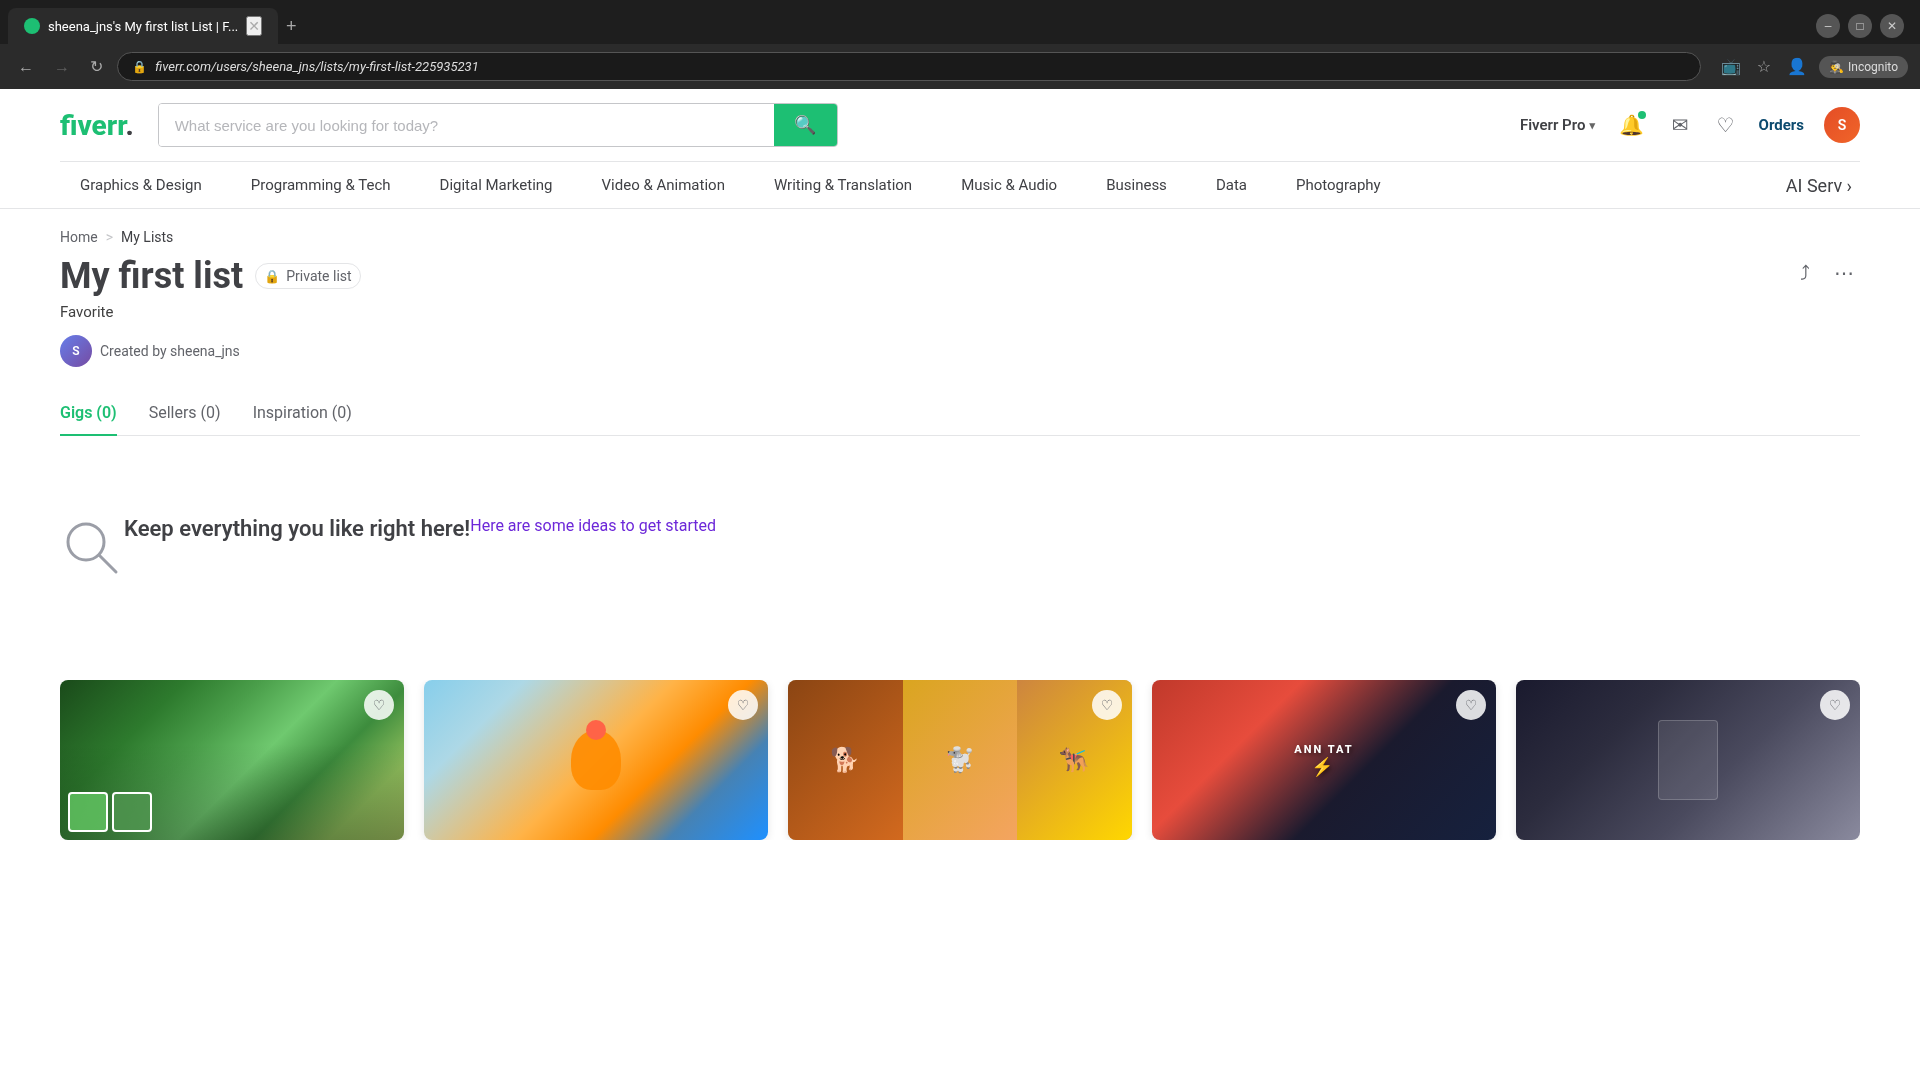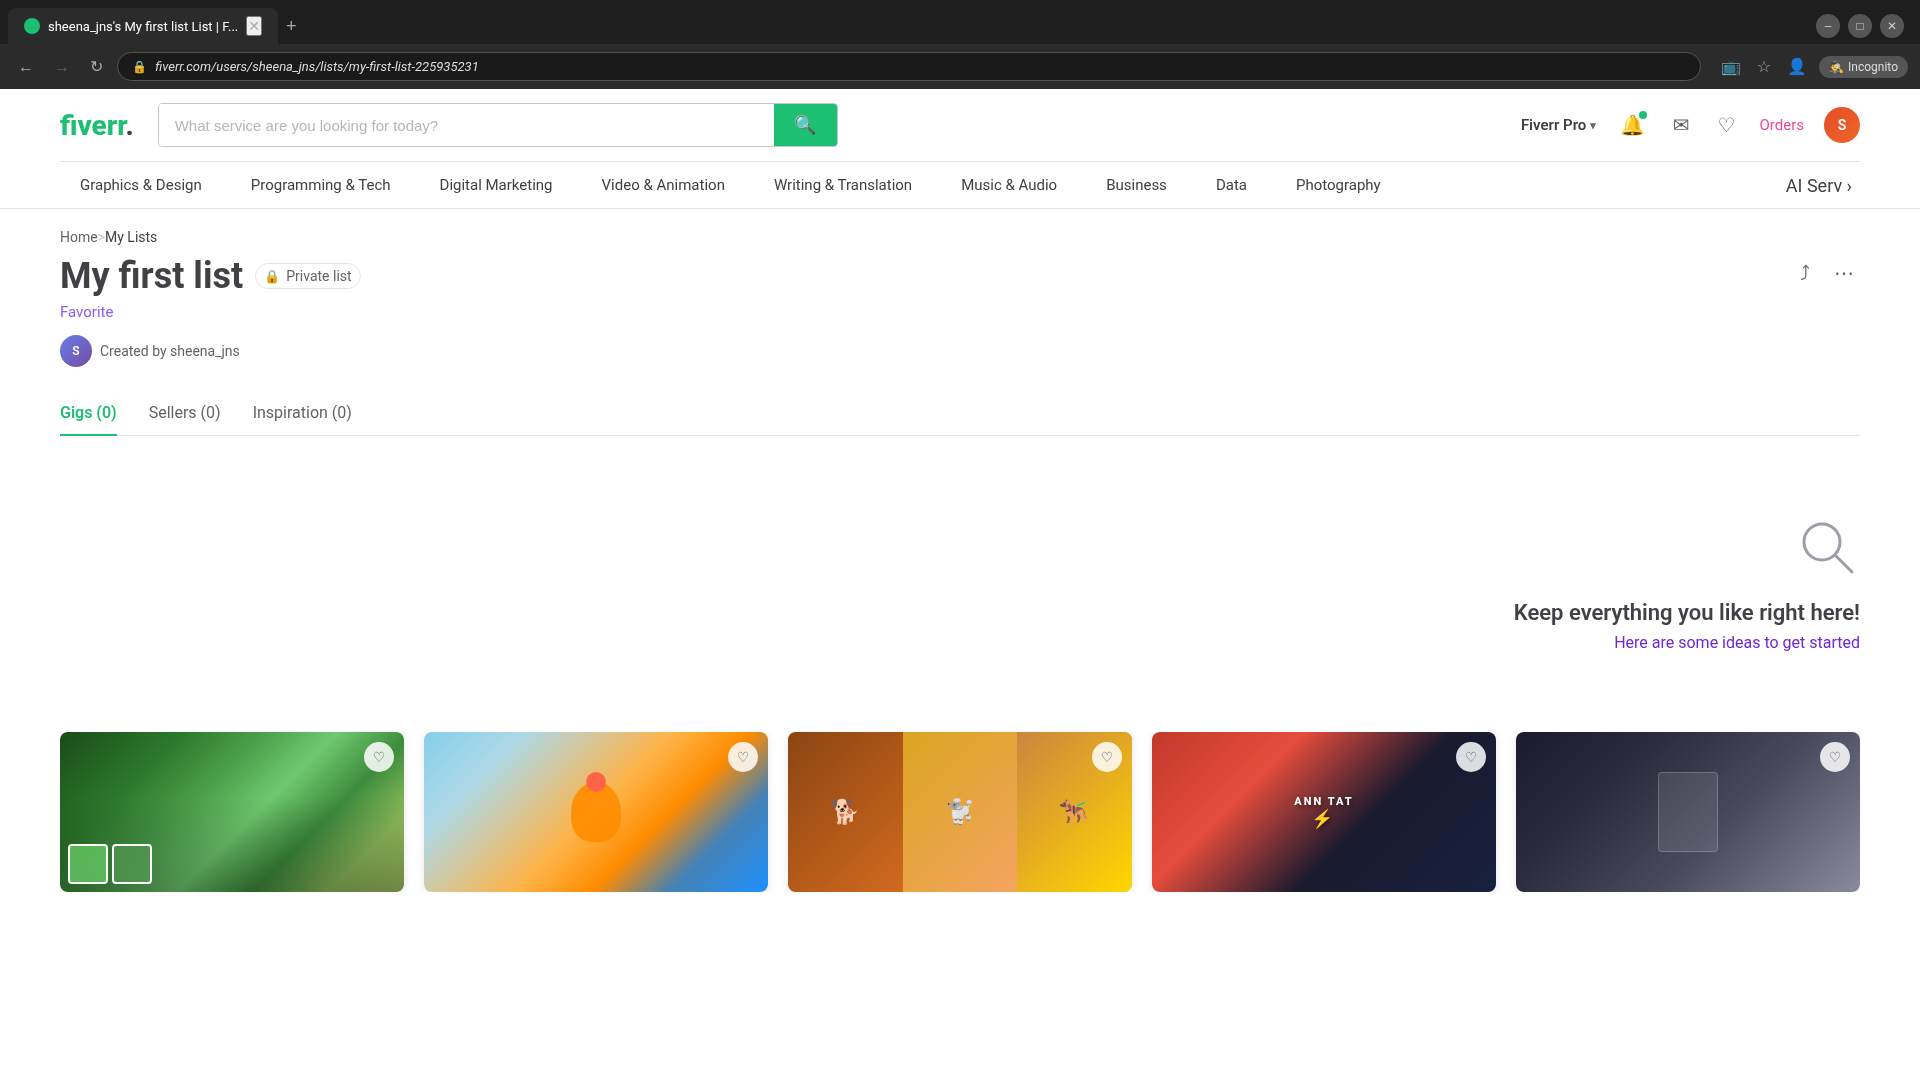--- a/index.html
+++ b/index.html
@@ -32,58 +32,58 @@
     .fiverr-logo span { color: #404145; }
     .search-bar { flex: 1; max-width: 680px; display: flex; border: 1px solid #c5c6c9; border-radius: 4px; overflow: hidden; gap: 40px; }
     .search-input { flex: 1; padding: 10px 16px; font-size: 15px; border: none; outline: none; color: #404145; }
     .search-input::placeholder { color: #b5b6ba; }
     .search-btn { background: #1dbf73; border: none; padding: 10px 20px; cursor: pointer; color: #fff; font-size: 18px; }
     .header-nav { display: flex; align-items: center; gap: 20px; margin-left: auto; }
     .fiverr-pro-btn { display: flex; align-items: center; gap: 4px; font-size: 15px; font-weight: 600; color: #404145; cursor: pointer; }
     .fiverr-pro-btn .chevron { font-size: 11px; color: #666; }
     .header-icon-btn { background: transparent; border: none; cursor: pointer; color: #62646a; font-size: 20px; position: relative; padding: 4px; }
     .notification-dot { position: absolute; top: 2px; right: 2px; width: 8px; height: 8px; background: #1dbf73; border-radius: 50%; }
-    .orders-link { font-size: 15px; color: #ec4899; cursor: pointer; font-weight: 400; text-decoration: none; text-align: right; }
+    .orders-link { font-size: 15px; color: #0c4a6e; cursor: pointer; font-weight: 700; text-decoration: none; text-align: right; }
     .user-avatar { width: 36px; height: 36px; border-radius: 50%; background: #c5c6c9; cursor: pointer; overflow: hidden; display: flex; align-items: center; justify-content: center; font-size: 14px; font-weight: 600; color: #fff; background: linear-gradient(135deg, #e44d26, #f06529); }
 
     
     .category-nav { display: flex; gap: 9px; border-top: 1px solid #e4e5e7; overflow: hidden; position: relative; }
     .category-nav-item { padding: 14px 20px; font-size: 15px; color: #404145; cursor: pointer; white-space: nowrap; }
     .category-nav-scroll { position: absolute; right: 0; top: 0; bottom: 0; display: flex; align-items: center; background: linear-gradient(to right, transparent, #fff 40%); padding: 0 8px 0 30px; cursor: pointer; font-size: 18px; color: #404145; }
 
     
-    .breadcrumb { padding: 20px 60px 10px; display: flex; align-items: center; gap: 0; font-size: 14px; color: #62646a; }
+    .breadcrumb { padding: 20px 60px 10px; display: flex; align-items: center; gap: 8px; font-size: 14px; color: #62646a; }
     .breadcrumb-link { color: #62646a; cursor: pointer; }
     .breadcrumb-sep { color: #c5c6c9; }
     .breadcrumb-current { color: #404145; }
 
     
     .page-content { padding: 0 60px 40px; }
 
     
     .list-header { display: flex; align-items: flex-start; justify-content: space-between; margin-bottom: 1px; }
     .list-title-area { display: flex; flex-direction: column; gap: 6px; }
     .list-title-row { display: flex; align-items: center; gap: 12px; }
     .list-title { font-size: 36px; font-weight: 700; color: #404145; }
     .private-badge { display: flex; align-items: center; gap: 6px; color: #62646a; font-size: 14px; padding: 4px 8px; border: 1px solid #e4e5e7; border-radius: 20px; cursor: pointer; }
     .private-badge .lock { font-size: 13px; }
-    .list-subtitle { font-size: 15px; color: #8b5cf6; }
+    .list-subtitle { font-size: 15px; color: #404040; }
     .list-creator { display: flex; align-items: center; gap: 8px; margin-top: 8px; }
     .creator-avatar { width: 32px; height: 32px; border-radius: 50%; background: #c5c6c9; overflow: hidden; display: flex; align-items: center; justify-content: center; font-size: 12px; font-weight: 600; color: #fff; background: linear-gradient(135deg, #667eea, #764ba2); }
     .creator-text { font-size: 14px; color: #62646a; }
     .list-actions { display: flex; align-items: center; gap: 12px; }
     .action-btn { background: transparent; border: none; cursor: pointer; color: #62646a; font-size: 20px; padding: 6px; border-radius: 4px; }
 
     
     .tabs { display: flex; gap: 32px; border-bottom: 1px solid #e4e5e7; margin-top: 24px; margin-bottom: 40px; }
     .tab-item { padding: 12px 0; font-size: 16px; cursor: pointer; color: #62646a; border-bottom: 2px solid transparent; margin-bottom: -1px; }
     .tab-item.active { color: #1dbf73; border-bottom: 2px solid #1dbf73; font-weight: 600; }
 
     
-    .empty-state { display: flex; flex-direction: column; align-items: flex-end; padding: 40px 0; }
+    .empty-state { display: flex; flex-direction: row; align-items: flex-start; padding: 40px 0; }
     .search-magnifier { width: 64px; height: 64px; position: relative; margin-bottom: 20px; }
     .search-magnifier svg { width: 64px; height: 64px; }
     .empty-title { font-size: 22px; font-weight: 600; color: #404145; margin-bottom: 8px; text-align: center; }
     .empty-subtitle { font-size: 16px; color: #6d28d9; text-align: center; }
 
     
     .cards-grid { display: flex; gap: 20px; margin-top: 40px; overflow: hidden; }
     .card { flex: 0 0 calc(20% - 16px); border-radius: 8px; overflow: hidden; cursor: pointer; box-shadow: 0 2px 8px rgba(0,0,0,0.1); }
     .card-image { width: 100%; height: 160px; position: relative; }
     .card-heart { position: absolute; top: 10px; right: 10px; background: rgba(255,255,255,0.85); border-radius: 50%; width: 30px; height: 30px; display: flex; align-items: center; justify-content: center; font-size: 14px; color: #62646a; cursor: pointer; }

